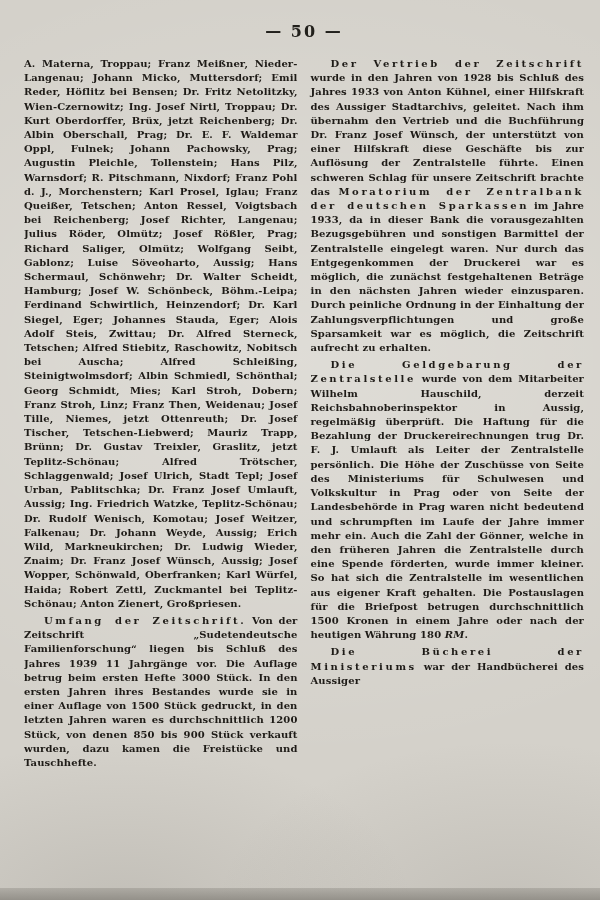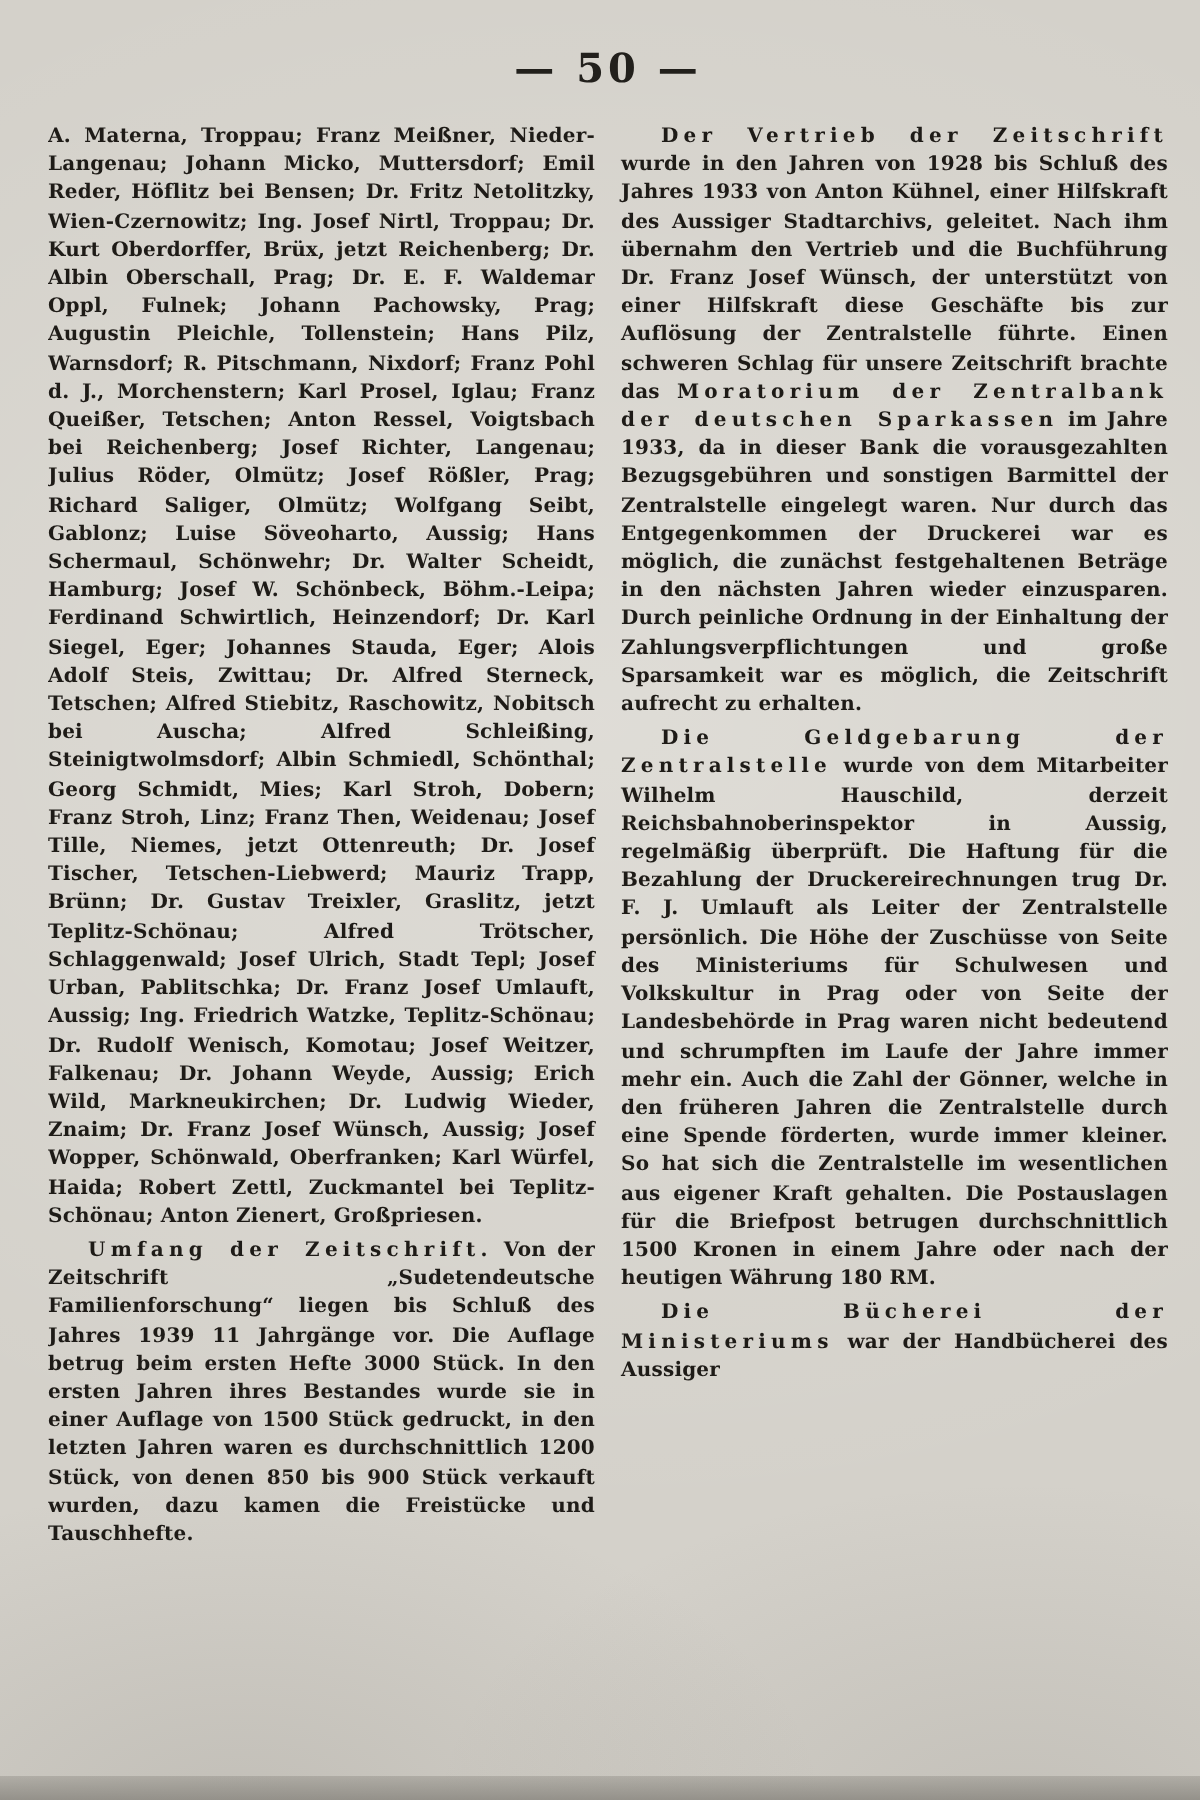--- a/index.html
+++ b/index.html
@@ -20,21 +20,21 @@
     color: #1e1b17;
   }
   .page {
     position: absolute;
     inset: 0;
     padding: 20px 16px 0 24px;
     box-sizing: border-box;
   }
   .pageno {
     text-align: center;
-    font-size: 20px;
+    font-size: 16px;
     font-weight: bold;
     letter-spacing: 2px;
     margin: 2px 0 16px 0;
     color: #22201c;
   }
   .cols {
     display: flex;
     gap: 13px;
     height: 818px;
     overflow: hidden;
@@ -58,20 +58,21 @@
   }
   .indent {
     text-indent: 20px;
   }
   .sp {
     letter-spacing: 2.6px;
     word-spacing: 3px;
     margin-top: 12px;
   }
   .it {
+    font-style: italic;
   }
   .bottom-edge {
     position: absolute;
     left: 0;
     right: 0;
     bottom: 0;
     height: 12px;
     background: linear-gradient(180deg, rgba(130,127,120,0.35), #94918a);
   }
 </style>

